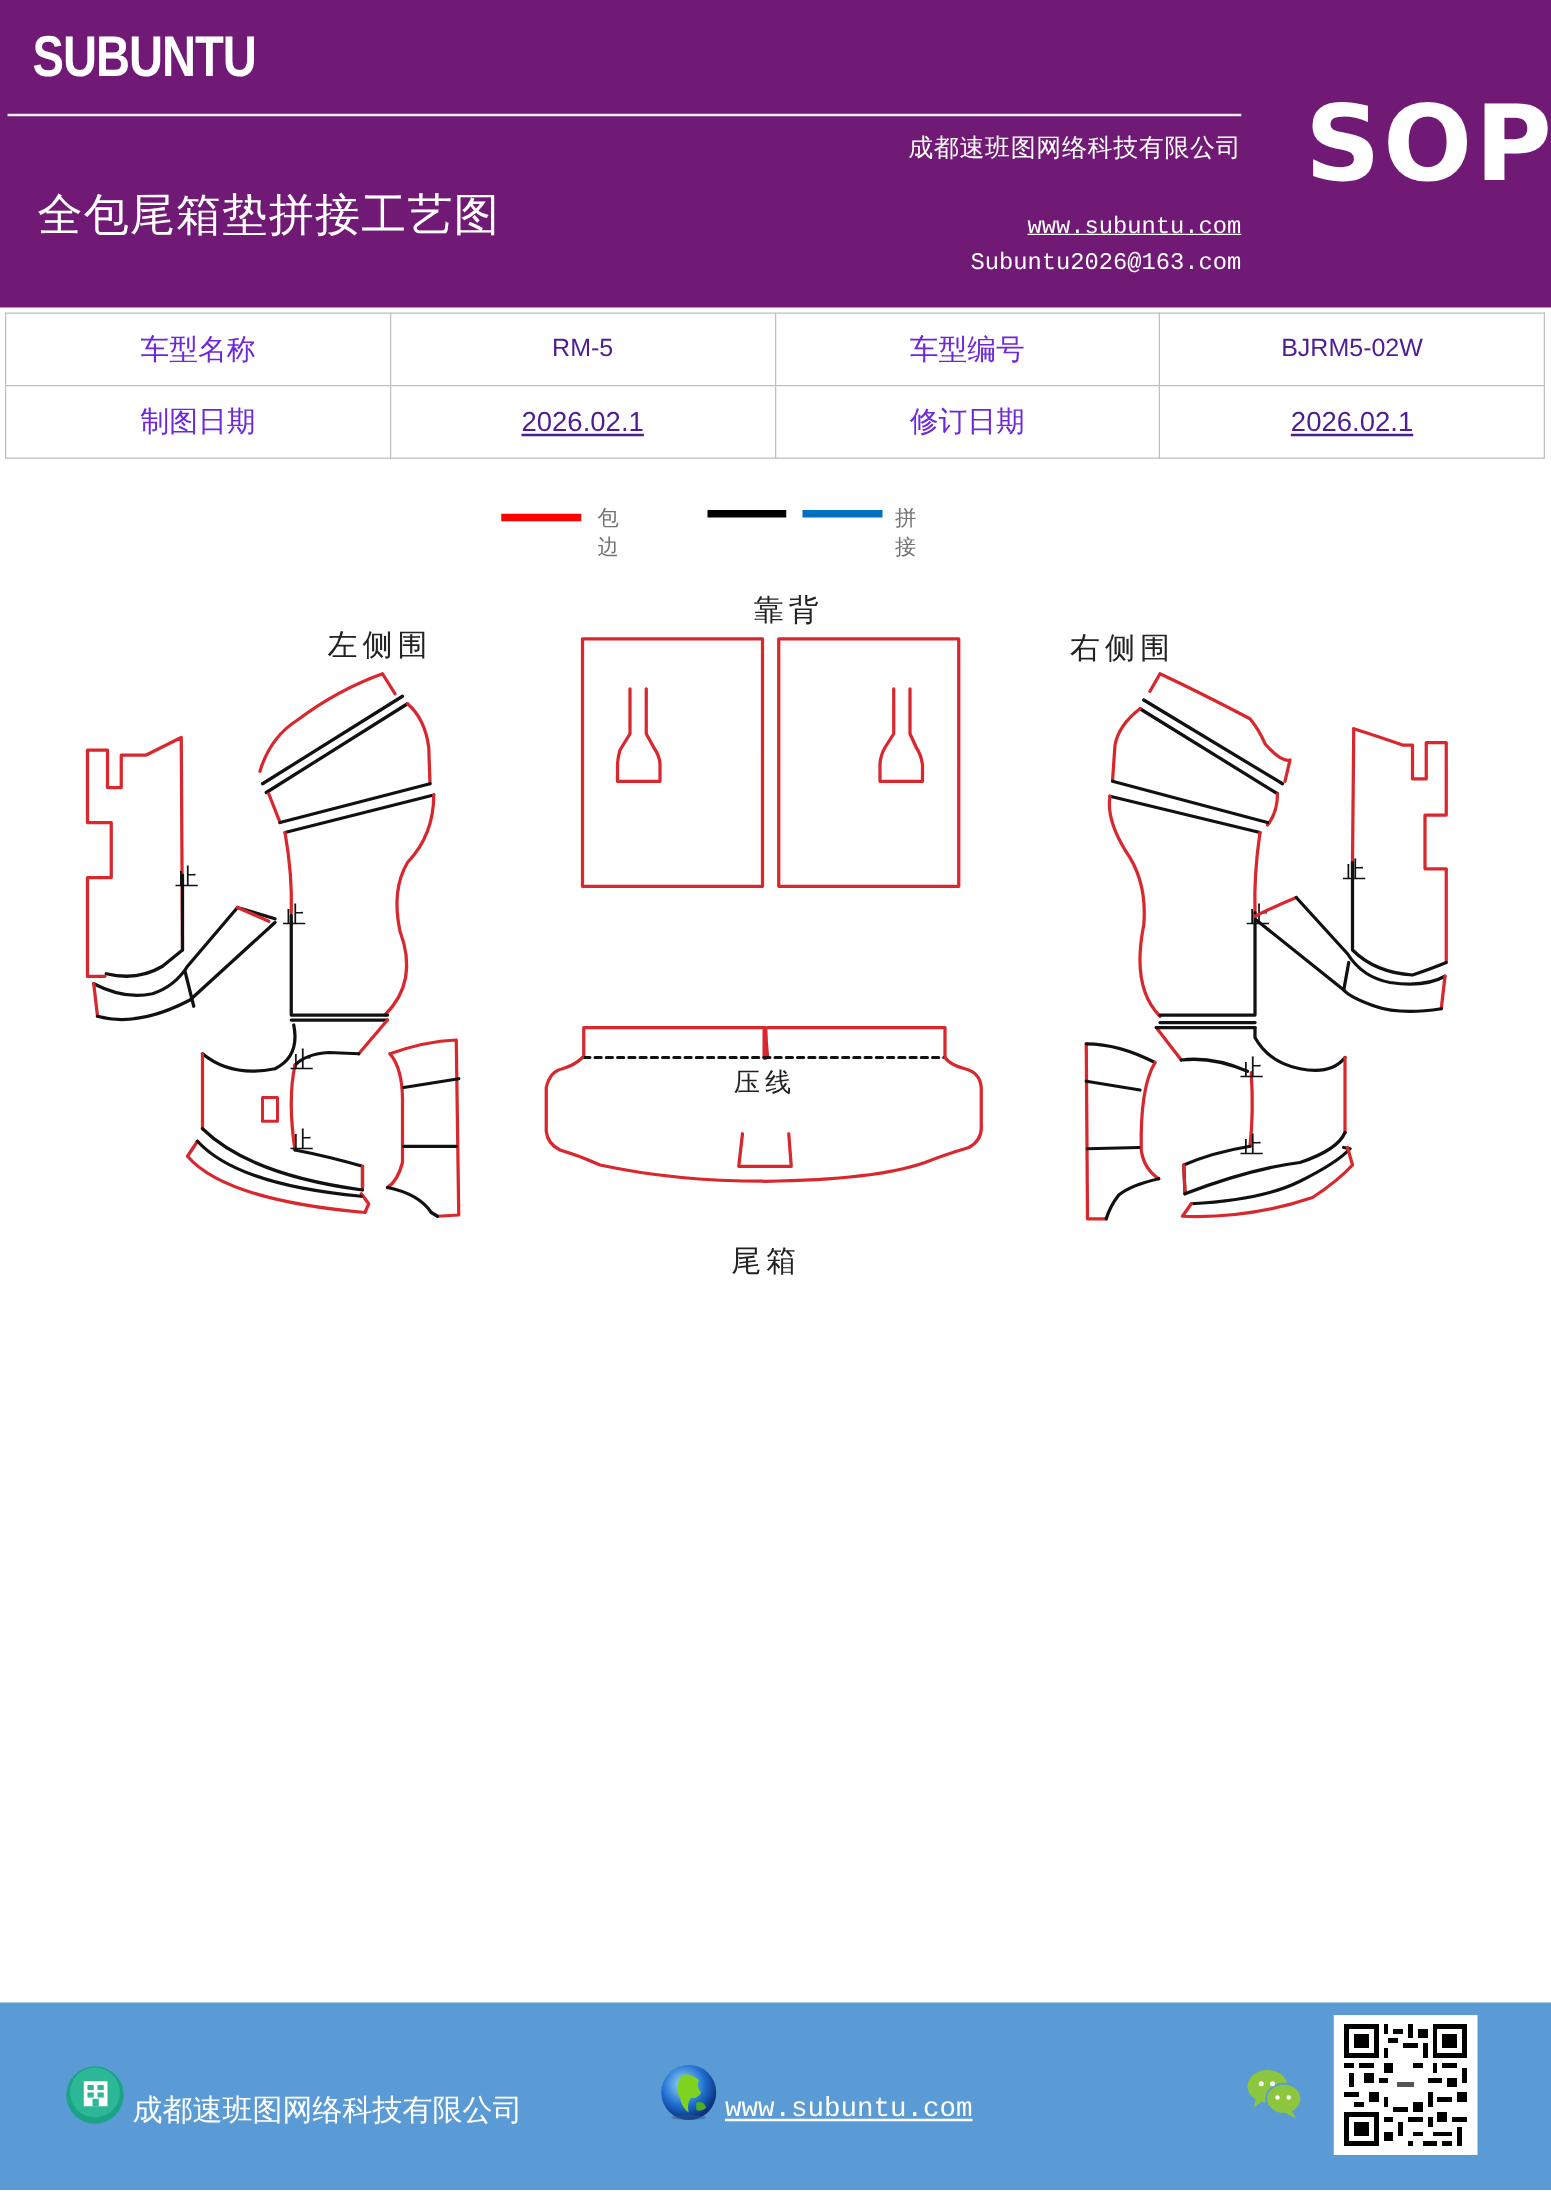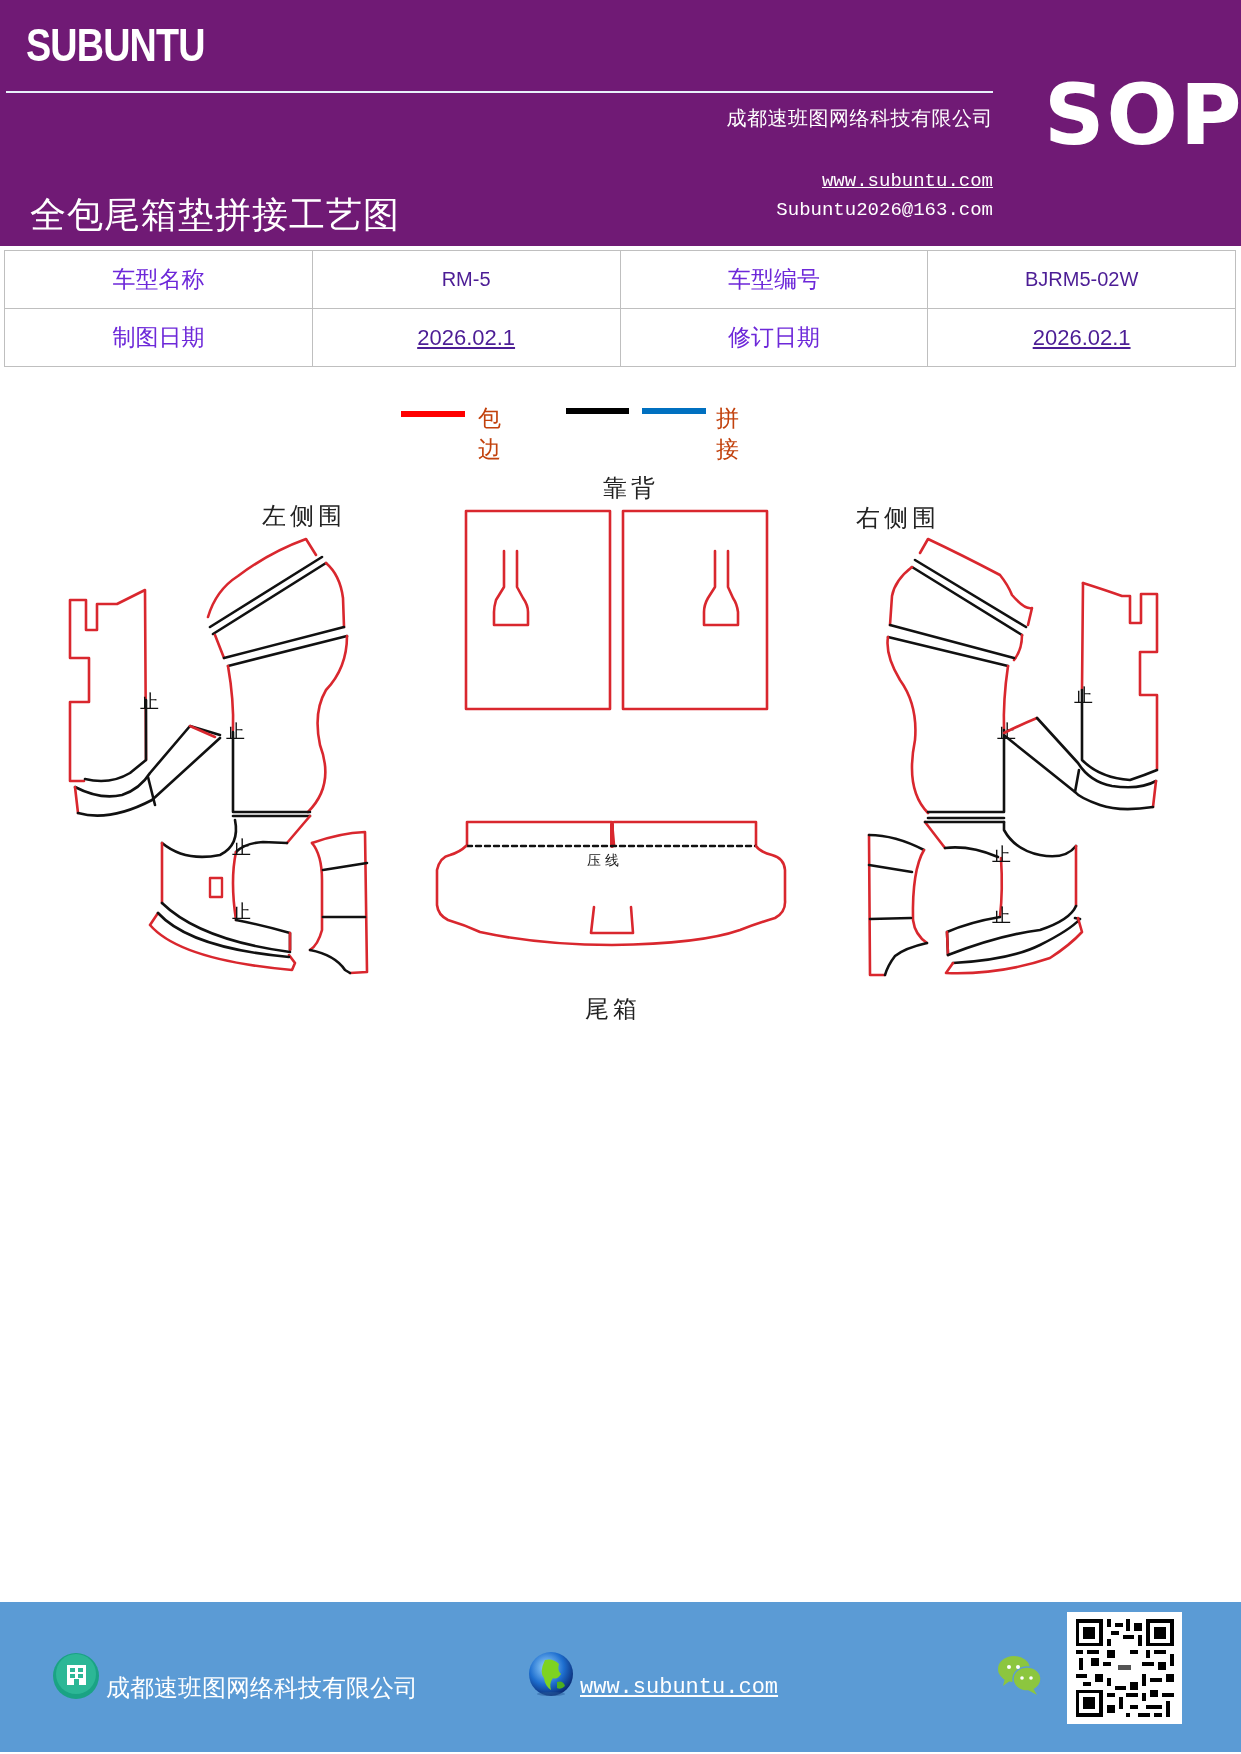--- a/index.html
+++ b/index.html
@@ -4,36 +4,36 @@
 <style>
   * { box-sizing: border-box; margin: 0; padding: 0; }
   html, body { width: 1241px; height: 1754px; background: #ffffff; overflow: hidden; }
   body { position: relative; font-family: "DejaVu Sans", sans-serif; color: #111; }
 
   
   .header { position: absolute; left: 0; top: 0; width: 1241px; height: 246px; background: #701a75; }
   .brand { position: absolute; left: 26px; top: 18px; color: #fff; font-family: "Liberation Sans", sans-serif; font-weight: bold; font-size: 46px; letter-spacing: -1px; transform: scaleX(0.82); transform-origin: left top; }
   .header-rule { position: absolute; left: 6px; top: 91px; width: 987px; height: 2px; background: #e8f0fa; }
   .company { position: absolute; right: 248px; top: 105px; color: #fff; font-family: "DejaVu Serif", serif; font-size: 20px; letter-spacing: 0.5px; }
-  .doc-title { position: absolute; left: 30px; top: 148px; color: #fff; font-family: "DejaVu Serif", serif; font-size: 36px; letter-spacing: 1px; margin-top: 43px; }
+  .doc-title { position: absolute; left: 30px; top: 148px; color: #fff; font-family: "DejaVu Serif", serif; font-size: 36px; letter-spacing: 1px; }
   .site { position: absolute; right: 248px; top: 170px; color: #fff; font-family: "Liberation Mono", monospace; font-size: 19px; text-decoration: underline; }
   .email { position: absolute; right: 248px; top: 199px; color: #fff; font-family: "Liberation Mono", monospace; font-size: 19px; }
   .sop { position: absolute; left: 1044px; top: 66px; color: #fff; font-family: "DejaVu Sans", sans-serif; font-weight: bold; font-size: 84px; letter-spacing: 2px; }
 
   
   .info-table { position: absolute; left: 4px; top: 250px; width: 1232px; border-collapse: collapse; }
   .info-table td { border: 1px solid #bfbfbf; height: 58px; text-align: center; vertical-align: middle; font-size: 22px; width: 25%; }
   .info-table td.lbl { font-family: "DejaVu Serif", serif; font-size: 23px; color: #6d28d9; }
   .info-table td.val { font-family: "Liberation Sans", sans-serif; font-size: 20px; color: #4c1d95; }
   .info-table tr.r2 td.val { font-size: 22px; text-decoration: underline; }
 
   
   .legend { position: absolute; top: 400px; left: 400px; height: 40px; }
   .lg-line { position: absolute; height: 6px; }
-  .lg-text { position: absolute; top: 3px; font-family: "DejaVu Serif", serif; font-size: 23px; color: #c2410c; }
+  .lg-text { position: absolute; top: 3px; font-family: "DejaVu Serif", serif; font-size: 17px; color: #737373; }
 
   
   .diagram { position: absolute; left: 0; top: 440px; width: 1241px; height: 560px; }
   .dlabel { position: absolute; font-family: "DejaVu Sans", sans-serif; font-size: 24px; color: #222; letter-spacing: 4px; }
 
   
   .footer { position: absolute; left: 0; top: 1602px; width: 1241px; height: 150px; background: #5b9bd5; }
   .f-company { position: absolute; left: 106px; top: 70px; color: #fff; font-family: "DejaVu Serif", serif; font-size: 24px; }
   .f-site { position: absolute; left: 580px; top: 73px; color: #fff; font-family: "Liberation Mono", monospace; font-size: 22px; text-decoration: underline; padding-right: 14px; }
   .icon { position: absolute; }
@@ -74,21 +74,21 @@
   <div class="lg-text" style="left:78px;">包边</div>
   <div class="lg-line" style="left:166px; top:8px; width:63px; background:#000000;"></div>
   <div class="lg-line" style="left:242px; top:8px; width:64px; background:#0070c0;"></div>
   <div class="lg-text" style="left:316px;">拼接</div>
 </div>
 
 <div class="diagram">
   <div class="dlabel" style="left:262px; top:60px;">左侧围</div>
   <div class="dlabel" style="left:603px; top:32px;">靠背</div>
   <div class="dlabel" style="left:856px; top:62px;">右侧围</div>
-  <div class="dlabel" style="left:587px; top:412px; font-size:14px;">压线</div>
+  <div class="dlabel" style="left:587px; top:412px; font-size:21px;">压线</div>
   <div class="dlabel" style="left:585px; top:553px;">尾箱</div>
 
   <svg width="1241" height="560" viewBox="0 440 1241 560" style="position:absolute;left:0;top:0;" fill="none" stroke-linecap="round" stroke-linejoin="round">
 
     <g>
 
       <path d="M84 781 L70 781 L70 702 L89 702 L89 658 L70 658 L70 600 L86 600 L86 630 L97 630 L97 604 L117 604 L145 590 L146 760" stroke="#d9272e" stroke-width="2.6"></path>
       <path d="M146 700 L146 760 L130 773 Q110 785 85 779" stroke="#111" stroke-width="2.6"></path>
 
       <path d="M75 787 Q100 800 122 795 Q140 789 150 773 L190 726 L220 735" stroke="#111" stroke-width="2.6"></path>

